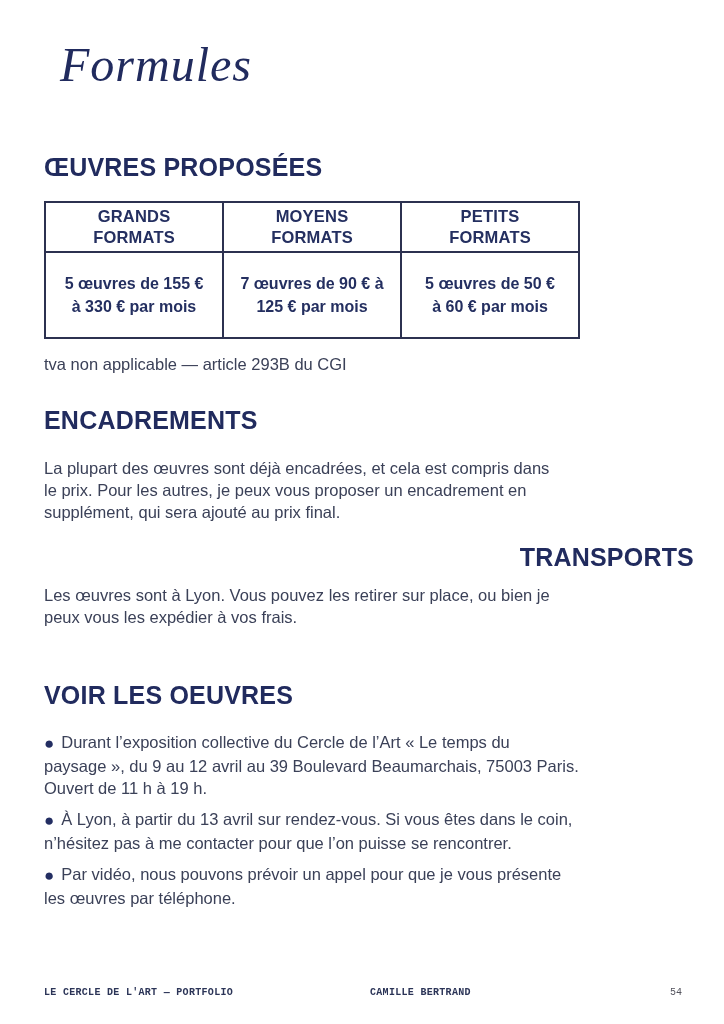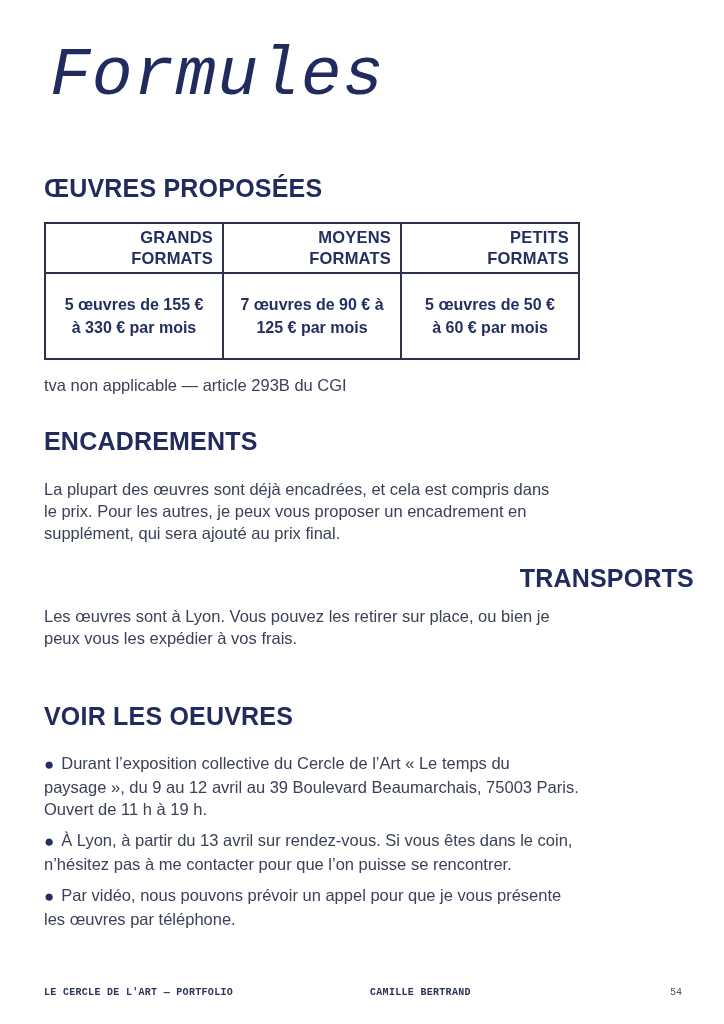--- a/index.html
+++ b/index.html
@@ -8,25 +8,25 @@
     width:724px; height:1024px;
     margin:0 auto;
     background:#ffffff;
     font-family:"Liberation Sans", sans-serif;
     overflow:hidden;
     box-sizing:border-box;
   }
   .content { padding:0 30px 0 44px; }
 
   .title {
-    margin:40px 6px 0;
-    font-family:Liberation Mono, monospace;
+    margin:40px 16px 0;
+    font-family:Liberation Serif, serif;
     font-style:italic;
     font-weight:normal;
-    font-size:68px;
+    font-size:48px;
     line-height:1.05;
     color:#212b5e;
     letter-spacing:1px;
   }
 
   h2 {
     margin:0;
     font-size:25px;
     line-height:30px;
     font-weight:bold;
@@ -47,21 +47,21 @@
   table.pricing th, table.pricing td {
     border:2px solid #2c3150;
     color:#242f60;
     white-space:pre-line;
   }
   table.pricing th {
     width:158px;
     font-size:16.5px;
     line-height:20.5px;
     font-weight:bold;
-    text-align:right;
+    text-align:center;
     vertical-align:top;
     padding:3px 9px 4px;
     letter-spacing:0.2px;
   }
   table.pricing td {
     font-size:16px;
     line-height:23px;
     font-weight:bold;
     text-align:center;
     vertical-align:middle;

